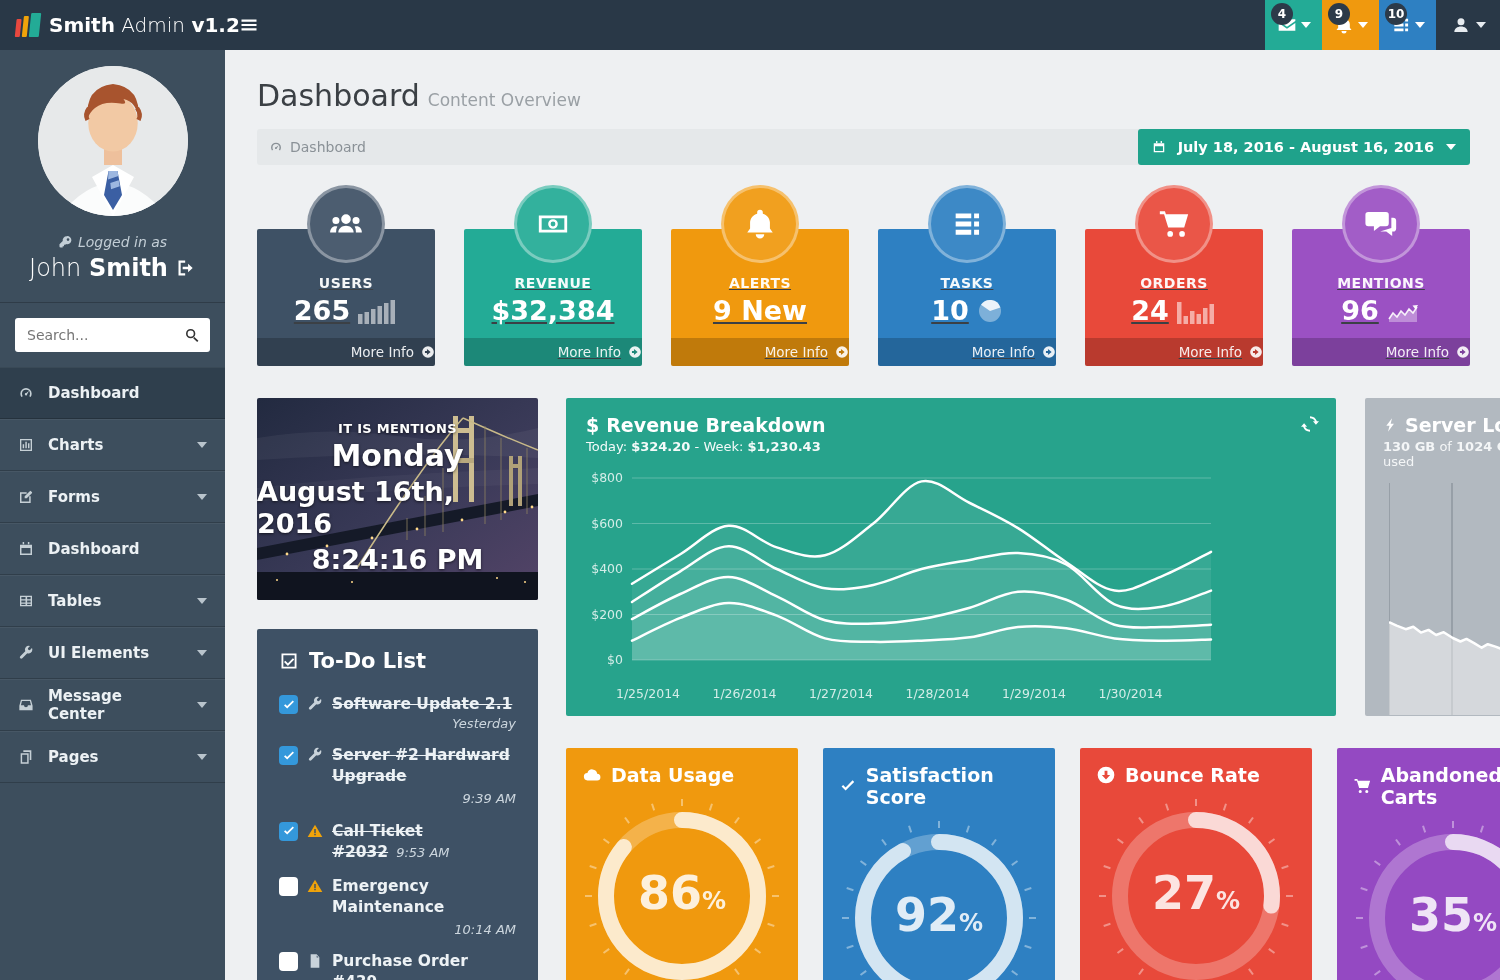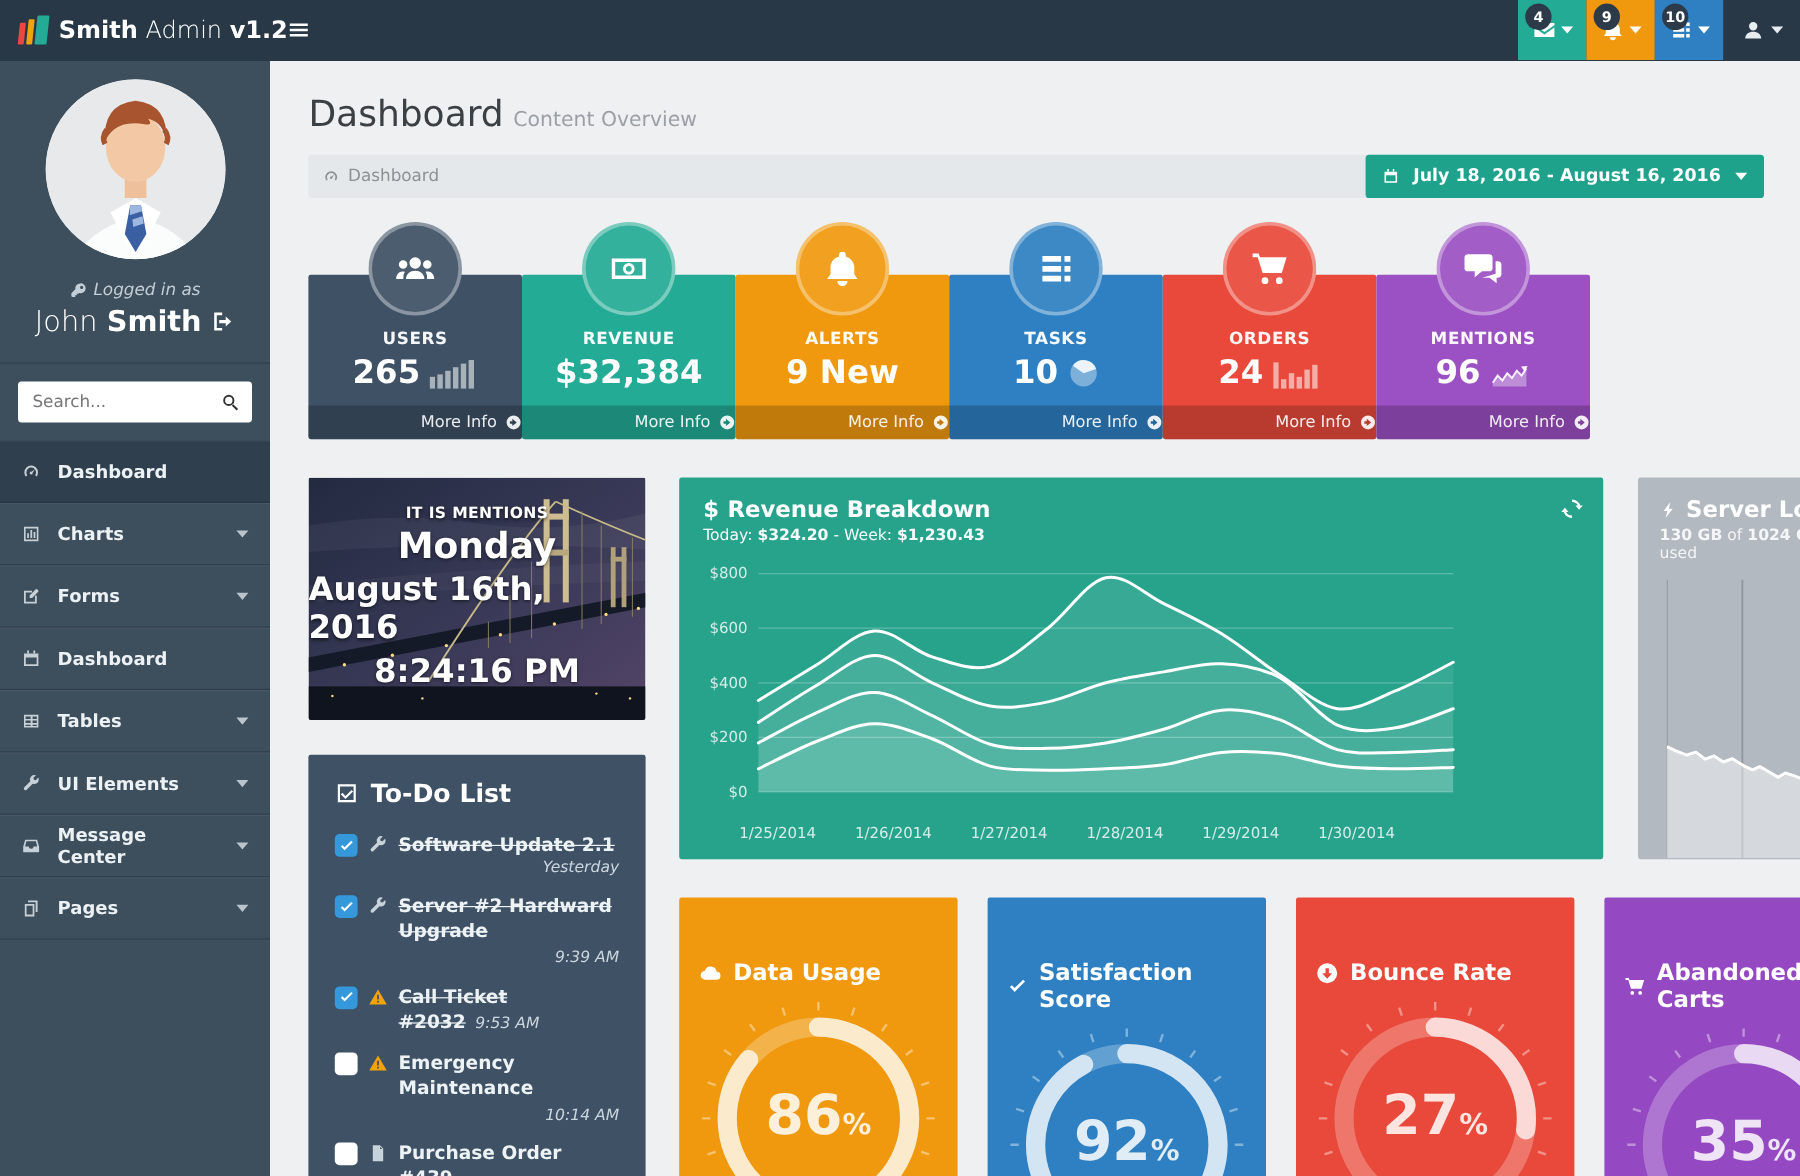--- a/index.html
+++ b/index.html
@@ -43,21 +43,21 @@
   
   .main { position:absolute; left:225px; top:50px; right:0; bottom:0; padding:28px 30px 0 32px; overflow:hidden; }
   .page-title { font-size:30px; color:#3b4045; font-weight:400; }
   .page-title small { font-size:17px; color:#9aa0a5; font-weight:400; margin-left:8px; }
   .crumb-row { margin-top:16px; height:36px; background:#e5e8ea; border-radius:3px; display:flex; align-items:center; padding-left:12px; position:relative; }
   .crumb { display:flex; align-items:center; gap:7px; color:#8a9197; font-size:14px; }
   .date-btn { position:absolute; right:0; top:0; height:36px; background:#1fa28b; color:#fff; border:none; border-radius:3px; display:flex; align-items:center; gap:12px; padding:0 14px; font-size:14.5px; font-weight:600; font-family:inherit; cursor:pointer; }
   .date-btn .caret { border-top-color:#fff; }
 
   
-  .stats-row { display:flex; margin-top:64px; }
+  .stats-row { display:flex; gap:29px; margin-top:64px;text-decoration:underline; }
   .stat-card { width:178px; position:relative; border-radius:2px; color:#fff; background:#3e5165; }
   .stat-circle { position:absolute; top:-44px; left:50%; transform:translateX(-50%); width:78px; height:78px; border-radius:50%; border:3px solid rgba(255,255,255,.35); display:flex; align-items:center; justify-content:center; background-image:linear-gradient(rgba(255,255,255,.07),rgba(255,255,255,.07)); }
   .stat-body { padding:46px 10px 14px; text-align:center; }
   .stat-label { font-size:14px; font-weight:600; letter-spacing:.5px; color:rgba(255,255,255,.95); }
   .stat-value { margin-top:6px; font-size:27px; font-weight:700; display:flex; align-items:flex-end; justify-content:center; gap:8px; line-height:1; }
   .stat-foot { background:rgba(0,0,0,.2); height:28px; display:flex; align-items:center; justify-content:flex-end; gap:7px; font-size:13.5px; color:rgba(255,255,255,.9); cursor:pointer; border-radius:0 0 2px 2px; }
 
   
   .grid { display:flex; gap:28px; margin-top:32px; }
   .col-left { width:281px; flex:none; }
@@ -98,21 +98,21 @@
   .todo-txt { flex:1; line-height:1.35; }
   .todo-item.done .todo-txt .t { text-decoration:line-through; }
   .ttime { font-style:italic; font-weight:400; font-size:13px; color:#ccd6de; }
   .ttime.pos-right { float:right; margin-left:8px; }
   .ttime.pos-below { display:block; text-align:right; margin-top:3px; }
   .ttime.pos-inline { margin-left:8px; }
 
   
   .gauge-row { display:flex; gap:25px; margin-top:32px; }
   .gauge-card { flex:1; border-radius:2px; color:#fff; padding:16px 16px 0; height:280px; position:relative; }
-  .gauge-title { font-size:19px; font-weight:700; display:flex; align-items:center; gap:9px;margin-top:36px; }
+  .gauge-title { font-size:19px; font-weight:700; display:flex; align-items:center; gap:9px; }
   .donut-wrap { position:relative; width:200px; margin:10px auto 0; }
   .pct { position:absolute; left:0; right:0; top:74px; text-align:center; font-size:46px; font-weight:700; color:rgba(255,255,255,.85); line-height:1; }
   .pct small { font-size:24px; font-weight:700; }
 
   .ic { width:16px; height:16px; fill:currentColor; }
   .ic20 { width:20px; height:20px; fill:currentColor; }
   .ic30 { width:34px; height:34px; fill:#fff; }
   .ic14 { width:14px; height:14px; fill:currentColor; }
   .dollar-glyph { font-weight:700; font-size:19px; }
 </style>

